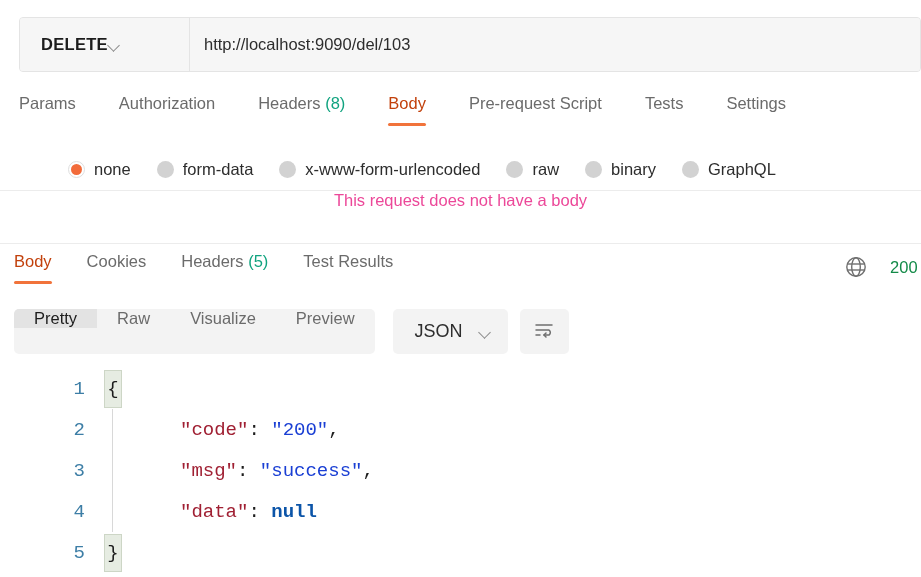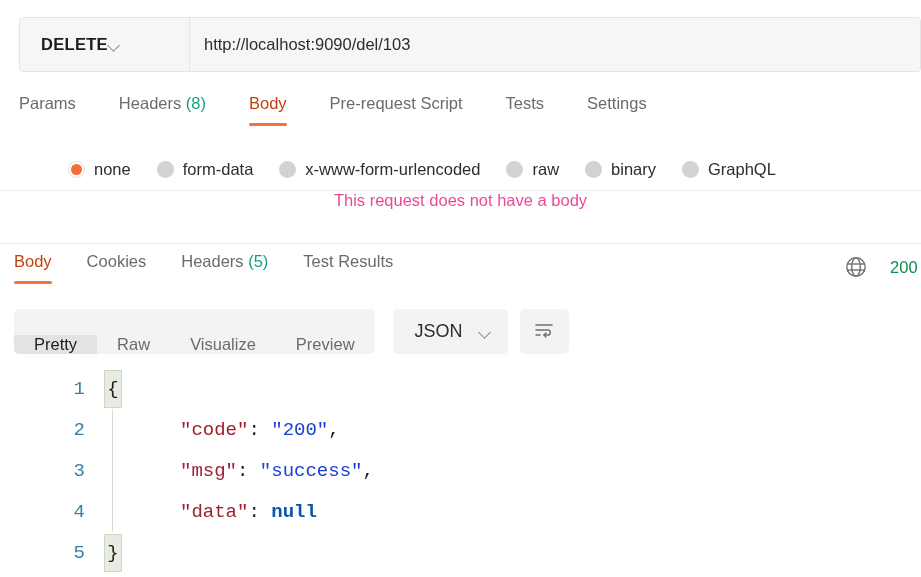--- a/index.html
+++ b/index.html
@@ -186,21 +186,21 @@
     left: 14px; top: 309px;
     display: flex;
     align-items: center;
   }
   .seg-group {
     display: flex;
     background: #f3f3f3;
     border-radius: 5px;
     overflow: hidden;
     height: 45px;
-    align-items: flex-end;
+    align-items: flex-start;
   }
   .seg {
     display: flex;
     align-items: center;
     padding: 0 20px;
     font-size: 16.5px;
     color: #6b6b6b;
     cursor: pointer;
     white-space: nowrap;
   }
@@ -302,20 +302,21 @@
     <div class="method-select">
       <span class="method-label">DELETE</span>
       <span class="chev"></span>
     </div>
     <div class="url-input" title="Enter request URL">http://localhost:9090/del/103</div>
   </div>
 </div>
 
 <div class="req-tabs" id="req-tabs">
     <div class="rtab"><span>Params</span></div>
+    <div class="rtab"><span>Authorization</span></div>
     <div class="rtab"><span>Headers</span><span class="cnt-green"> (8)</span></div>
     <div class="rtab active"><span>Body</span></div>
     <div class="rtab"><span>Pre-request Script</span></div>
     <div class="rtab"><span>Tests</span></div>
     <div class="rtab"><span>Settings</span></div>
   </div>
 
 <div class="radio-row" id="radio-row">
     <div class="radio-item">
       <span class="radio-dot sel"></span>

